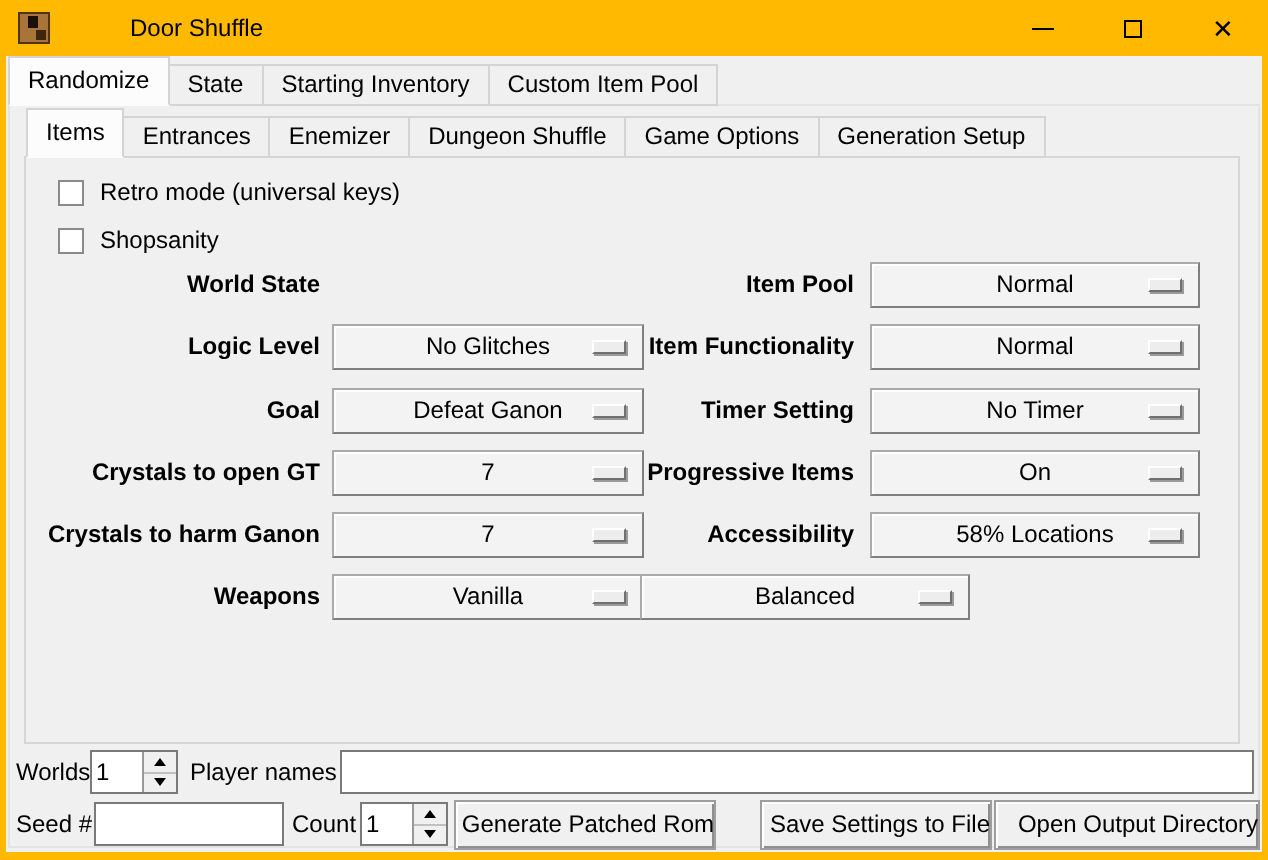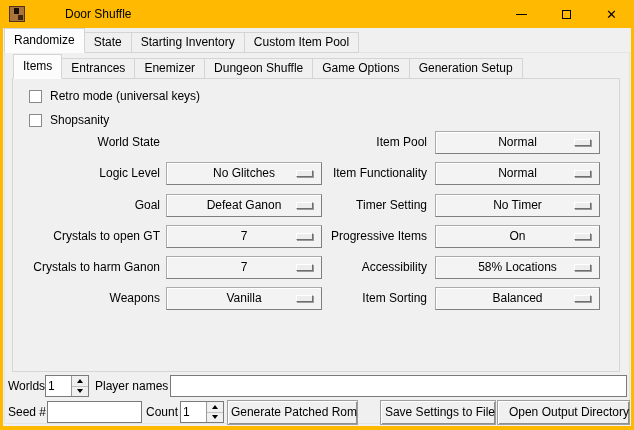--- a/index.html
+++ b/index.html
@@ -32,21 +32,21 @@
   .outer-pane{position:absolute;left:4px;top:52px;width:626px;height:372px;background:#f0f0f0;border:1px solid #e3e3e3;box-sizing:border-box;z-index:1;}
   .inner-pane{position:absolute;left:12px;top:78px;width:608px;height:294px;background:#f0f0f0;border:1px solid #d6d6d6;box-sizing:border-box;z-index:2;}
   
   .check-row{position:absolute;left:29px;height:17px;display:flex;align-items:center;z-index:5;}
   .checkbox{width:13px;height:13px;background:#fff;border:1px solid #8a8a8a;box-sizing:border-box;margin-right:8px;}
   .check-label{line-height:17px;}
   
   .opt-row{position:absolute;height:23px;display:flex;z-index:5;}
   .opt-row.left{left:8px;width:314px;}
   .opt-row.right{left:320px;width:280px;}
-  .opt-label{line-height:23px;text-align:right;}
+  .opt-label{line-height:23px;text-align:right;font-weight:bold;}
   .opt-row.left  .opt-label{width:152px;margin-right:6px;}
   .opt-row.right .opt-label{width:107px;margin-right:8px;}
   .optbtn{
     position:relative;height:23px;box-sizing:border-box;
     background:#f3f3f3;border:1px solid #ababab;
     border-right-color:#7f7f7f;border-bottom-color:#7f7f7f;
     box-shadow:inset 1px 1px 0 #ffffff;
     text-align:center;line-height:21px;cursor:default;
   }
   .opt-row.left  .optbtn{width:156px;}
@@ -169,21 +169,20 @@
   </div>
   <div class="opt-row right" style="top:225px">
     <div class="opt-label">Progressive Items</div>
     <div class="optbtn"><span>On</span><span class="ind"></span></div>
   </div>
   <div class="opt-row right" style="top:256px">
     <div class="opt-label">Accessibility</div>
     <div class="optbtn"><span>58% Locations</span><span class="ind"></span></div>
   </div>
   <div class="opt-row right" style="top:287px">
-    <div class="opt-label">Item Sorting</div>
     <div class="optbtn"><span>Balanced</span><span class="ind"></span></div>
   </div>
 
   <div class="blabel" style="left:8px;top:375px">Worlds</div>
   <div class="spinbox" style="left:45px;top:375px">
     <input class="spin-entry" value="1" style="">
     <div class="spin-btns">
       <div class="spin-btn">
           <div class="arr-up"></div>
         </div>

